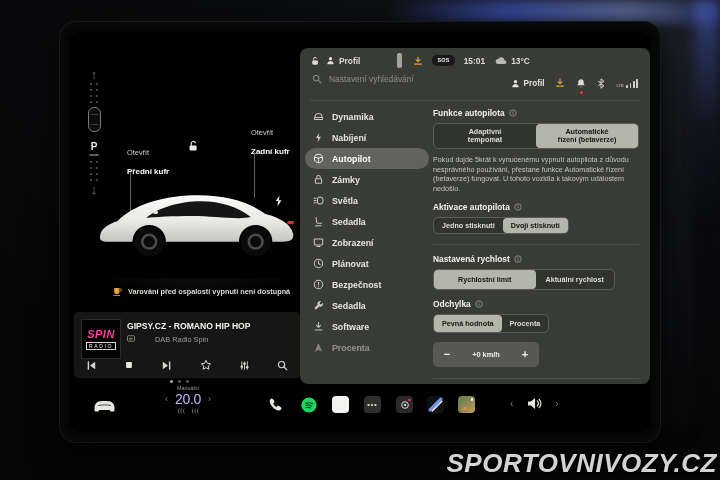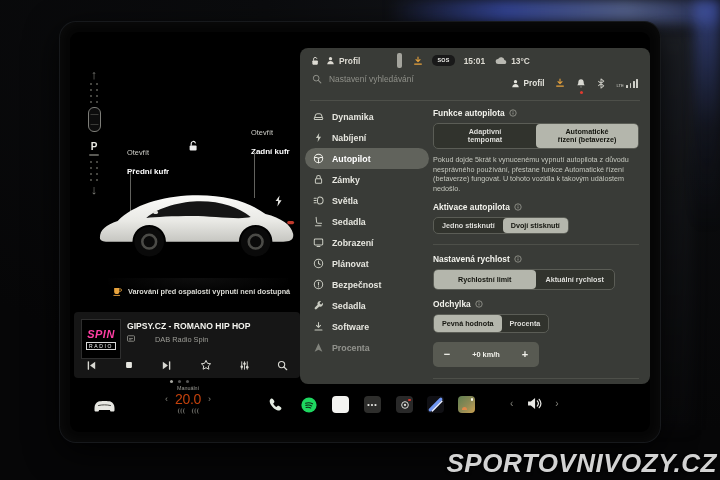--- a/index.html
+++ b/index.html
@@ -109,21 +109,21 @@
   .stepper .st-btn{width:28px;text-align:center;font-size:11px;font-weight:700;line-height:11px;}
   .stepper .st-val{flex:1;text-align:center;font-size:7.4px;font-weight:700;}
 
   
   .launcher{position:absolute;left:0;top:352px;width:580px;height:48px;}
   .lb-car{position:absolute;left:22px;top:15px;}
   .climate{position:absolute;left:78px;top:1px;width:80px;text-align:center;}
   .cl-mode{font-size:5.4px;color:#999993;}
   .cl-row{display:flex;align-items:center;justify-content:center;gap:7px;margin-top:0px;}
   .cl-chev{color:#87877f;font-size:9px;line-height:9px;}
-  .cl-temp{color:#c2410c;font-size:14px;font-weight:400;letter-spacing:-.3px;}
+  .cl-temp{color:#c4b5fd;font-size:14px;font-weight:400;letter-spacing:-.3px;}
   .cl-defrost{display:flex;gap:5px;justify-content:center;margin-top:1px;}
   .app{position:absolute;top:12px;width:17px;height:17px;border-radius:4px;display:flex;align-items:center;justify-content:center;}
   .app-phone{left:196px;background:transparent;}
   .app-spotify{left:230px;}
   .app-white{left:262px;background:#f3f3f0;}
   .app-dots{left:294px;background:#2e2e2c;color:#e3e3df;font-size:7px;letter-spacing:1px;font-weight:700;}
   .app-camera{left:326px;background:#292929;position:absolute;}
   .cam-dot{position:absolute;right:2.5px;top:2.5px;width:2.6px;height:2.6px;border-radius:50%;background:#e03b2f;}
   .app-brush{left:357px;background:#101014;overflow:hidden;}
   .app-photos{left:388px;background:linear-gradient(135deg,#5e7e50 0%,#8f8a55 55%,#c9a050 100%);position:absolute;}

